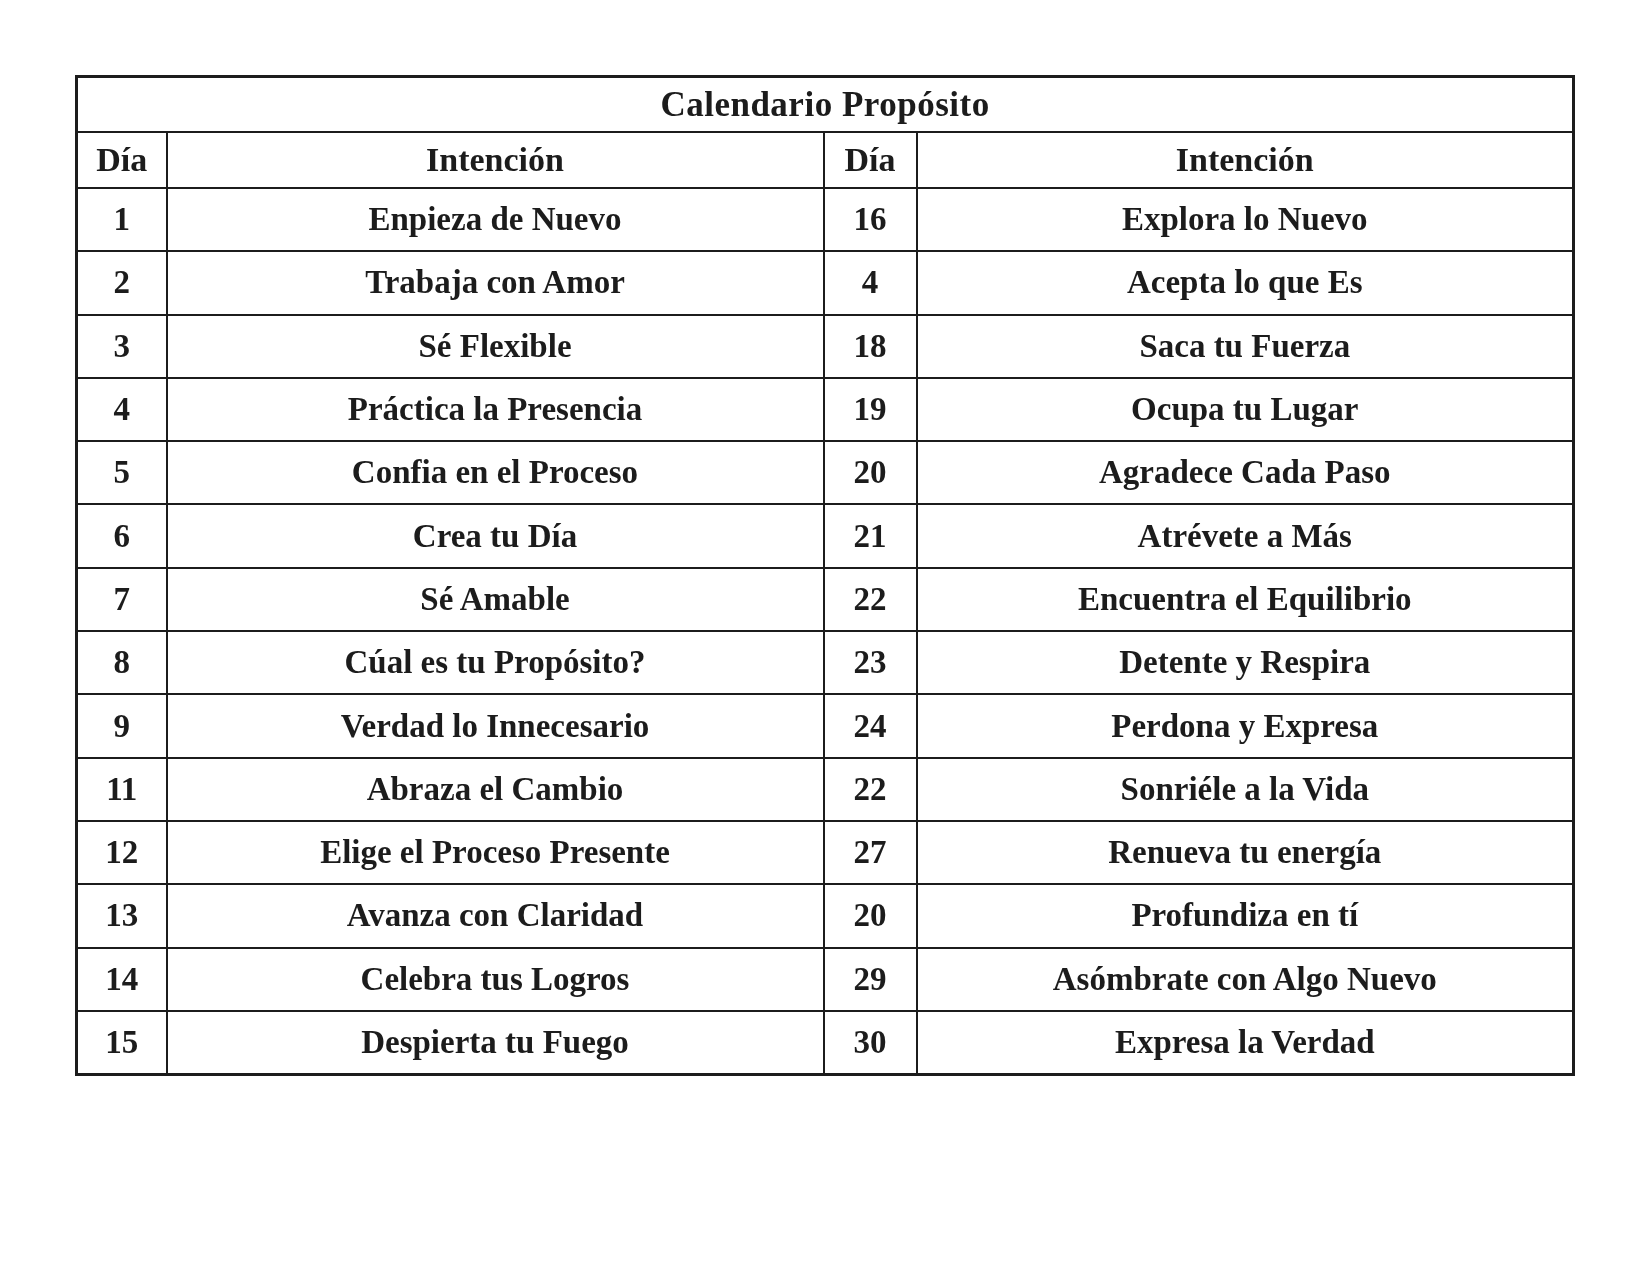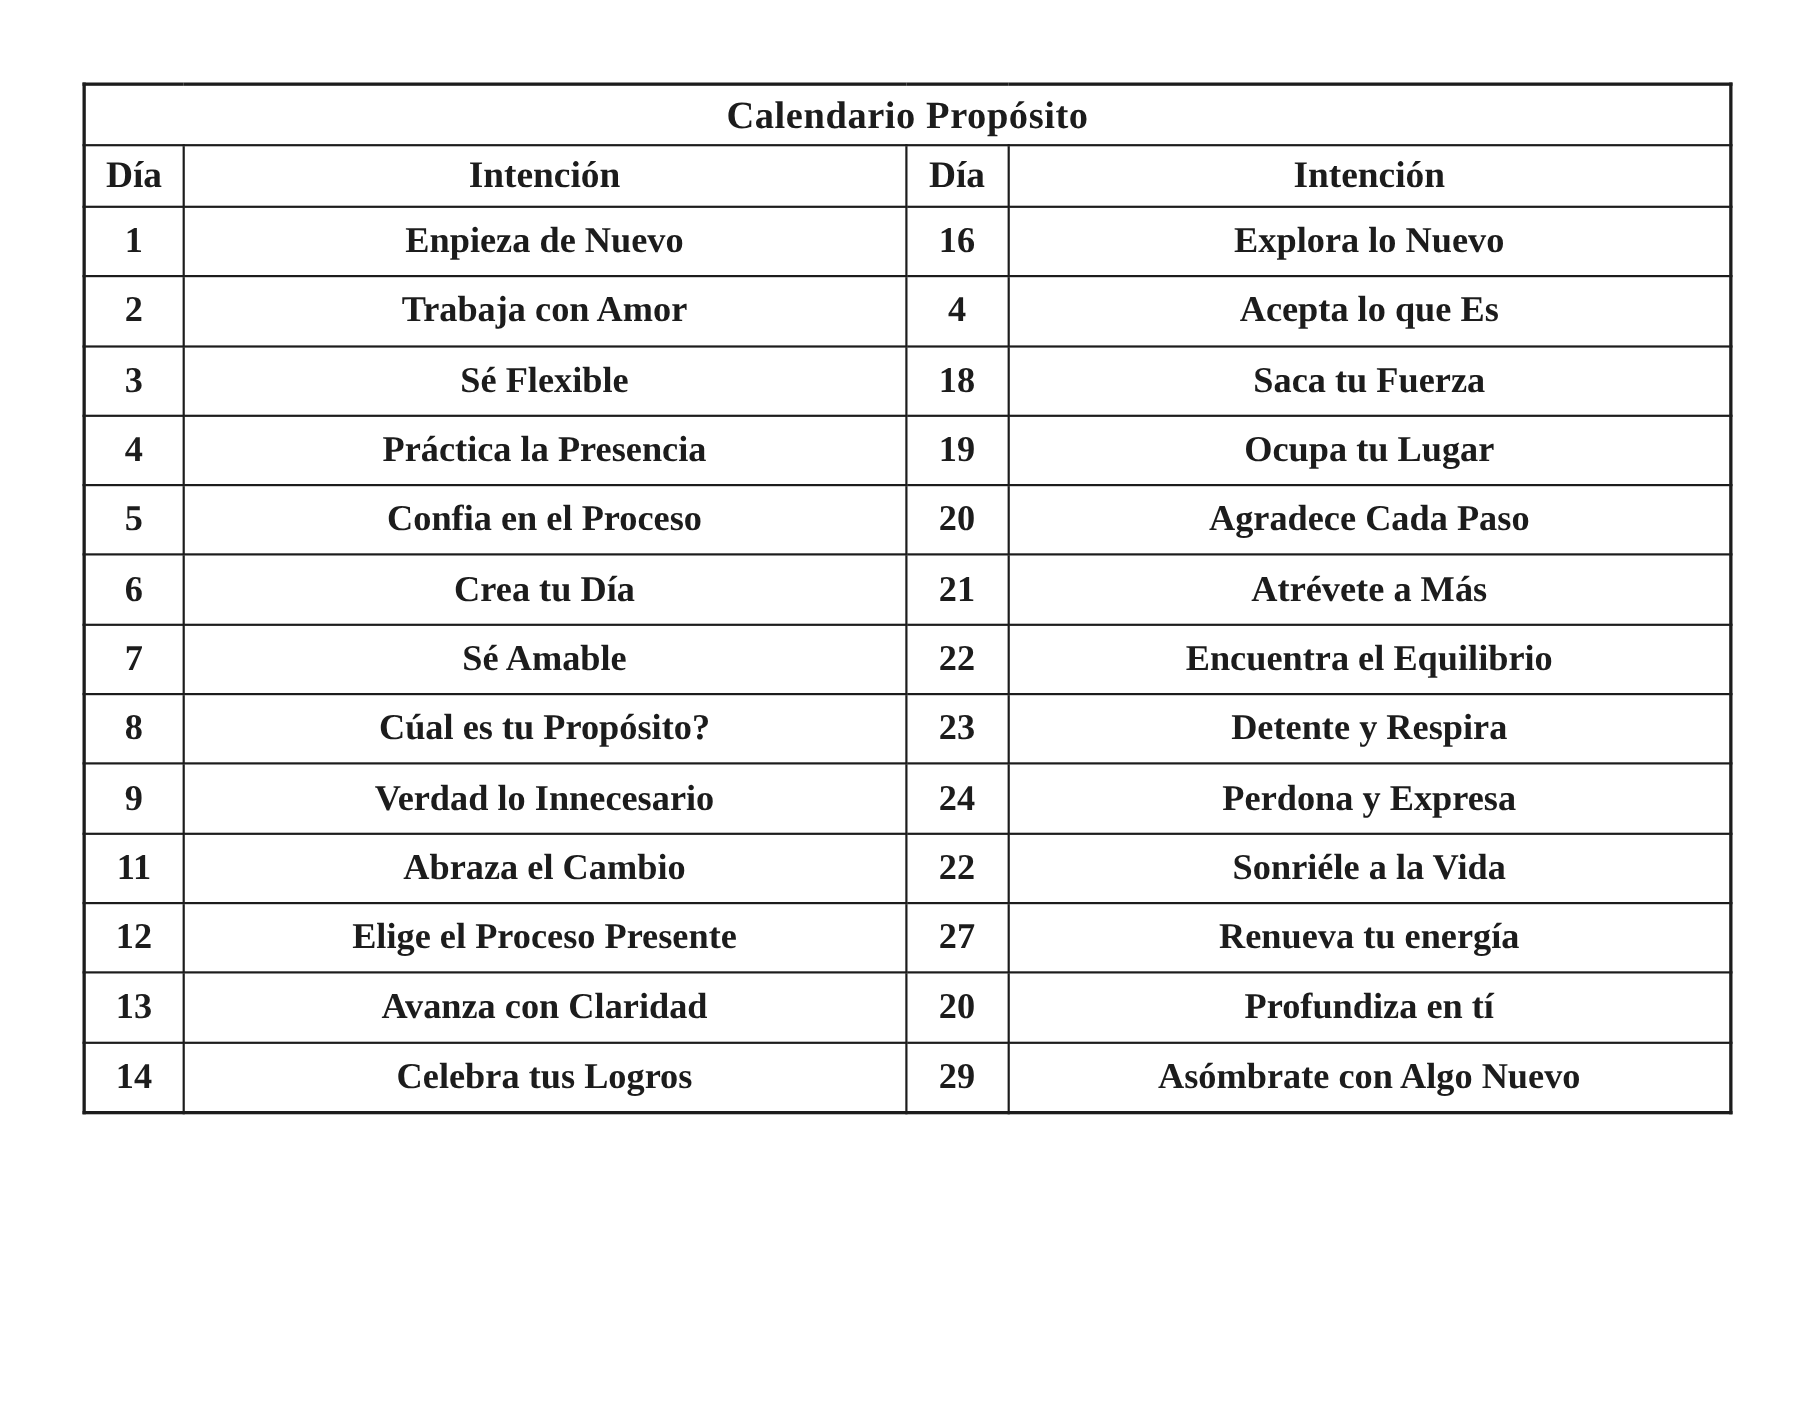--- a/index.html
+++ b/index.html
@@ -145,15 +145,21 @@
         <td class="intention-col">Avanza con Claridad</td>
         <td class="day-col">20</td>
         <td class="intention-col">Profundiza en tí</td>
       </tr>
       <tr class="data-row">
         <td class="day-col">14</td>
         <td class="intention-col">Celebra tus Logros</td>
         <td class="day-col">29</td>
         <td class="intention-col">Asómbrate con Algo Nuevo</td>
       </tr>
+      <tr class="data-row">
+        <td class="day-col">15</td>
+        <td class="intention-col">Despierta tu Fuego</td>
+        <td class="day-col">30</td>
+        <td class="intention-col">Expresa la Verdad</td>
+      </tr>
     </tbody>
   </table>
 </div>
 
 </body></html>

